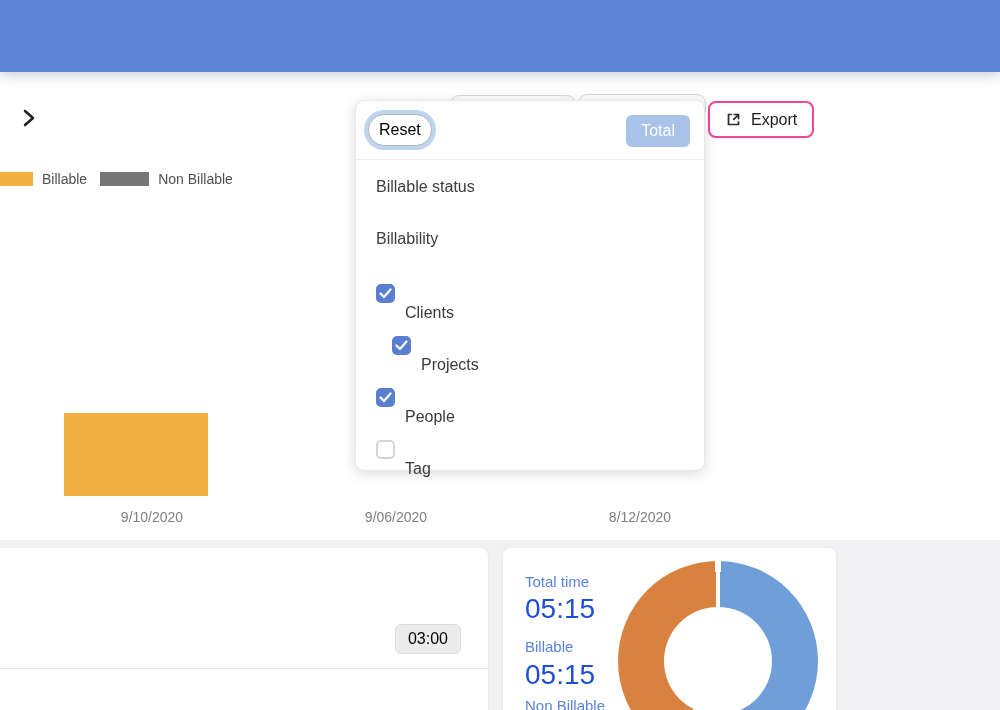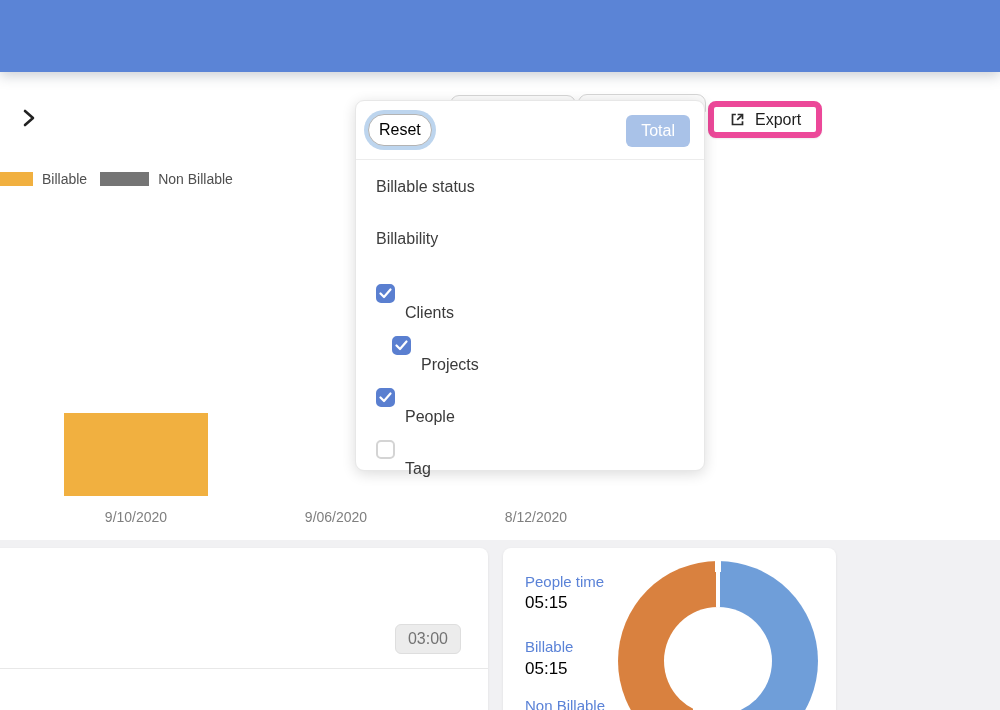--- a/index.html
+++ b/index.html
@@ -18,40 +18,40 @@
   .legend { position:absolute; left:0; top:171px; display:flex; align-items:center;
     font-size:14px; color:#4f4f4f; z-index:3; }
   .swatch { height:14px; display:inline-block; }
   .swatch.s0 { width:33px; }
   .swatch.s1 { width:49px; margin-left:13px; }
   .legend .lbl { margin-left:9px; }
 
   
   .plot { position:absolute; left:36px; top:180px; width:800px; height:316px; z-index:1; }
   .bar { position:absolute; bottom:0; }
-  .xaxis { position:absolute; left:36px; top:509px; width:800px; display:flex; z-index:1; }
+  .xaxis { position:absolute; left:52px; top:509px; width:800px; display:flex; z-index:1;gap:44px; }
   .xlab { width:200px; text-align:center; font-size:14px; color:#7f7f7f; }
 
   
   .bottom-band { position:absolute; left:0; top:540px; width:1000px; height:170px;
     background:#f1f1f3; z-index:1; }
   .card { position:absolute; background:#fff; border-radius:8px;
     box-shadow:0 1px 3px rgba(0,0,0,.08); }
   .list-card { left:-10px; top:548px; width:498px; height:175px; z-index:2; }
   .list-row { position:absolute; left:0; right:0; }
   .row-1 { top:0; height:120px; }
   .row-2 { top:121px; height:54px; }
   .row-divider { position:absolute; left:0; right:0; top:120px; height:1px; background:#e8e8e8; }
   .time-badge { position:absolute; right:27px; background:#ececec; border:1px solid #dedede;
-    border-radius:6px; padding:5px 12px; font-size:16px; color:#737373; }
+    border-radius:6px; padding:5px 12px; font-size:16px; color:#000000; }
   .badge-1 { top:76px; }
 
   .summary-card { left:503px; top:548px; width:333px; height:200px; z-index:2; }
   .stat-label { position:absolute; left:22px; font-size:15px; color:#5a82d7; }
-  .stat-value { position:absolute; left:22px; font-size:17px; color:#000000; }
+  .stat-value { position:absolute; left:22px; font-size:28px; color:#1d4ed8; }
   .st-total-l { top:25px; } .st-total-v { top:45px; }
   .st-bill-l  { top:90px; } .st-bill-v  { top:111px; }
   .st-nb-l    { top:149px; }
   .donut { position:absolute; left:115px; top:13px; width:200px; height:200px;
     border-radius:50%; }
   .donut::after { content:""; position:absolute; left:46px; top:46px; width:108px;
     height:108px; background:#fff; border-radius:50%; }
 
   
   .peek-btn { position:absolute; height:18px; background:#fbfbfb;
@@ -80,21 +80,21 @@
   .checkbox { width:19px; height:19px; border-radius:5px; border:2px solid #d4d4d4;
     background:#fff; display:flex; align-items:center; justify-content:center; }
   .checkbox.checked { background:#5a7fd0; border-color:#5a7fd0; }
   .checkbox svg { display:none; }
   .checkbox.checked svg { display:block; }
   .cb-label { font-size:16px; color:#3a3a3a;margin-top:40px; }
 
   
   .export-btn { position:absolute; left:708px; top:101px; height:37px; z-index:6;
     display:flex; align-items:center; gap:9px; padding:0 15px; background:#fff;
-    border:6px solid #ec4899; border-radius:8px; font-size:16px; color:#1e1e1e;
+    border:2px solid #ec4899; border-radius:8px; font-size:16px; color:#1e1e1e;
     box-shadow:0 1px 2px rgba(0,0,0,.07); cursor:pointer;
     font-family:"Liberation Sans", sans-serif; }
 </style>
 </head>
 <body>
 
 <div class="app-header" style="background: rgb(91, 132, 214);"></div>
 
 <button class="chevron-btn">
   <span>
@@ -126,21 +126,21 @@
   <div class="list-row row-1">
     <span class="time-badge badge-1">03:00</span>
   </div>
   <div class="row-divider"></div>
   <div class="list-row row-2">
     
   </div>
 </div>
 
 <div class="card summary-card">
-  <span class="stat-label st-total-l">People time</span>
+  <span class="stat-label st-total-l">Total time</span>
   <span class="stat-value st-total-v">05:15</span>
   <span class="stat-label st-bill-l">Billable</span>
   <span class="stat-value st-bill-v">05:15</span>
   <span class="stat-label st-nb-l">Non Billable</span>
   <div class="donut" id="donut" style="background: conic-gradient(rgb(255, 255, 255) 0deg, rgb(255, 255, 255) 1.6deg, rgb(111, 158, 217) 1.6deg, rgb(111, 158, 217) 204.114deg, rgb(255, 255, 255) 204.114deg, rgb(255, 255, 255) 205.714deg, rgb(255, 255, 255) 205.714deg, rgb(255, 255, 255) 207.314deg, rgb(217, 129, 63) 207.314deg, rgb(217, 129, 63) 358.4deg, rgb(255, 255, 255) 358.4deg, rgb(255, 255, 255) 360deg);"></div>
 </div>
 
 <div class="peek-btn peek-a"></div>
 <div class="peek-btn peek-b"></div>
 

